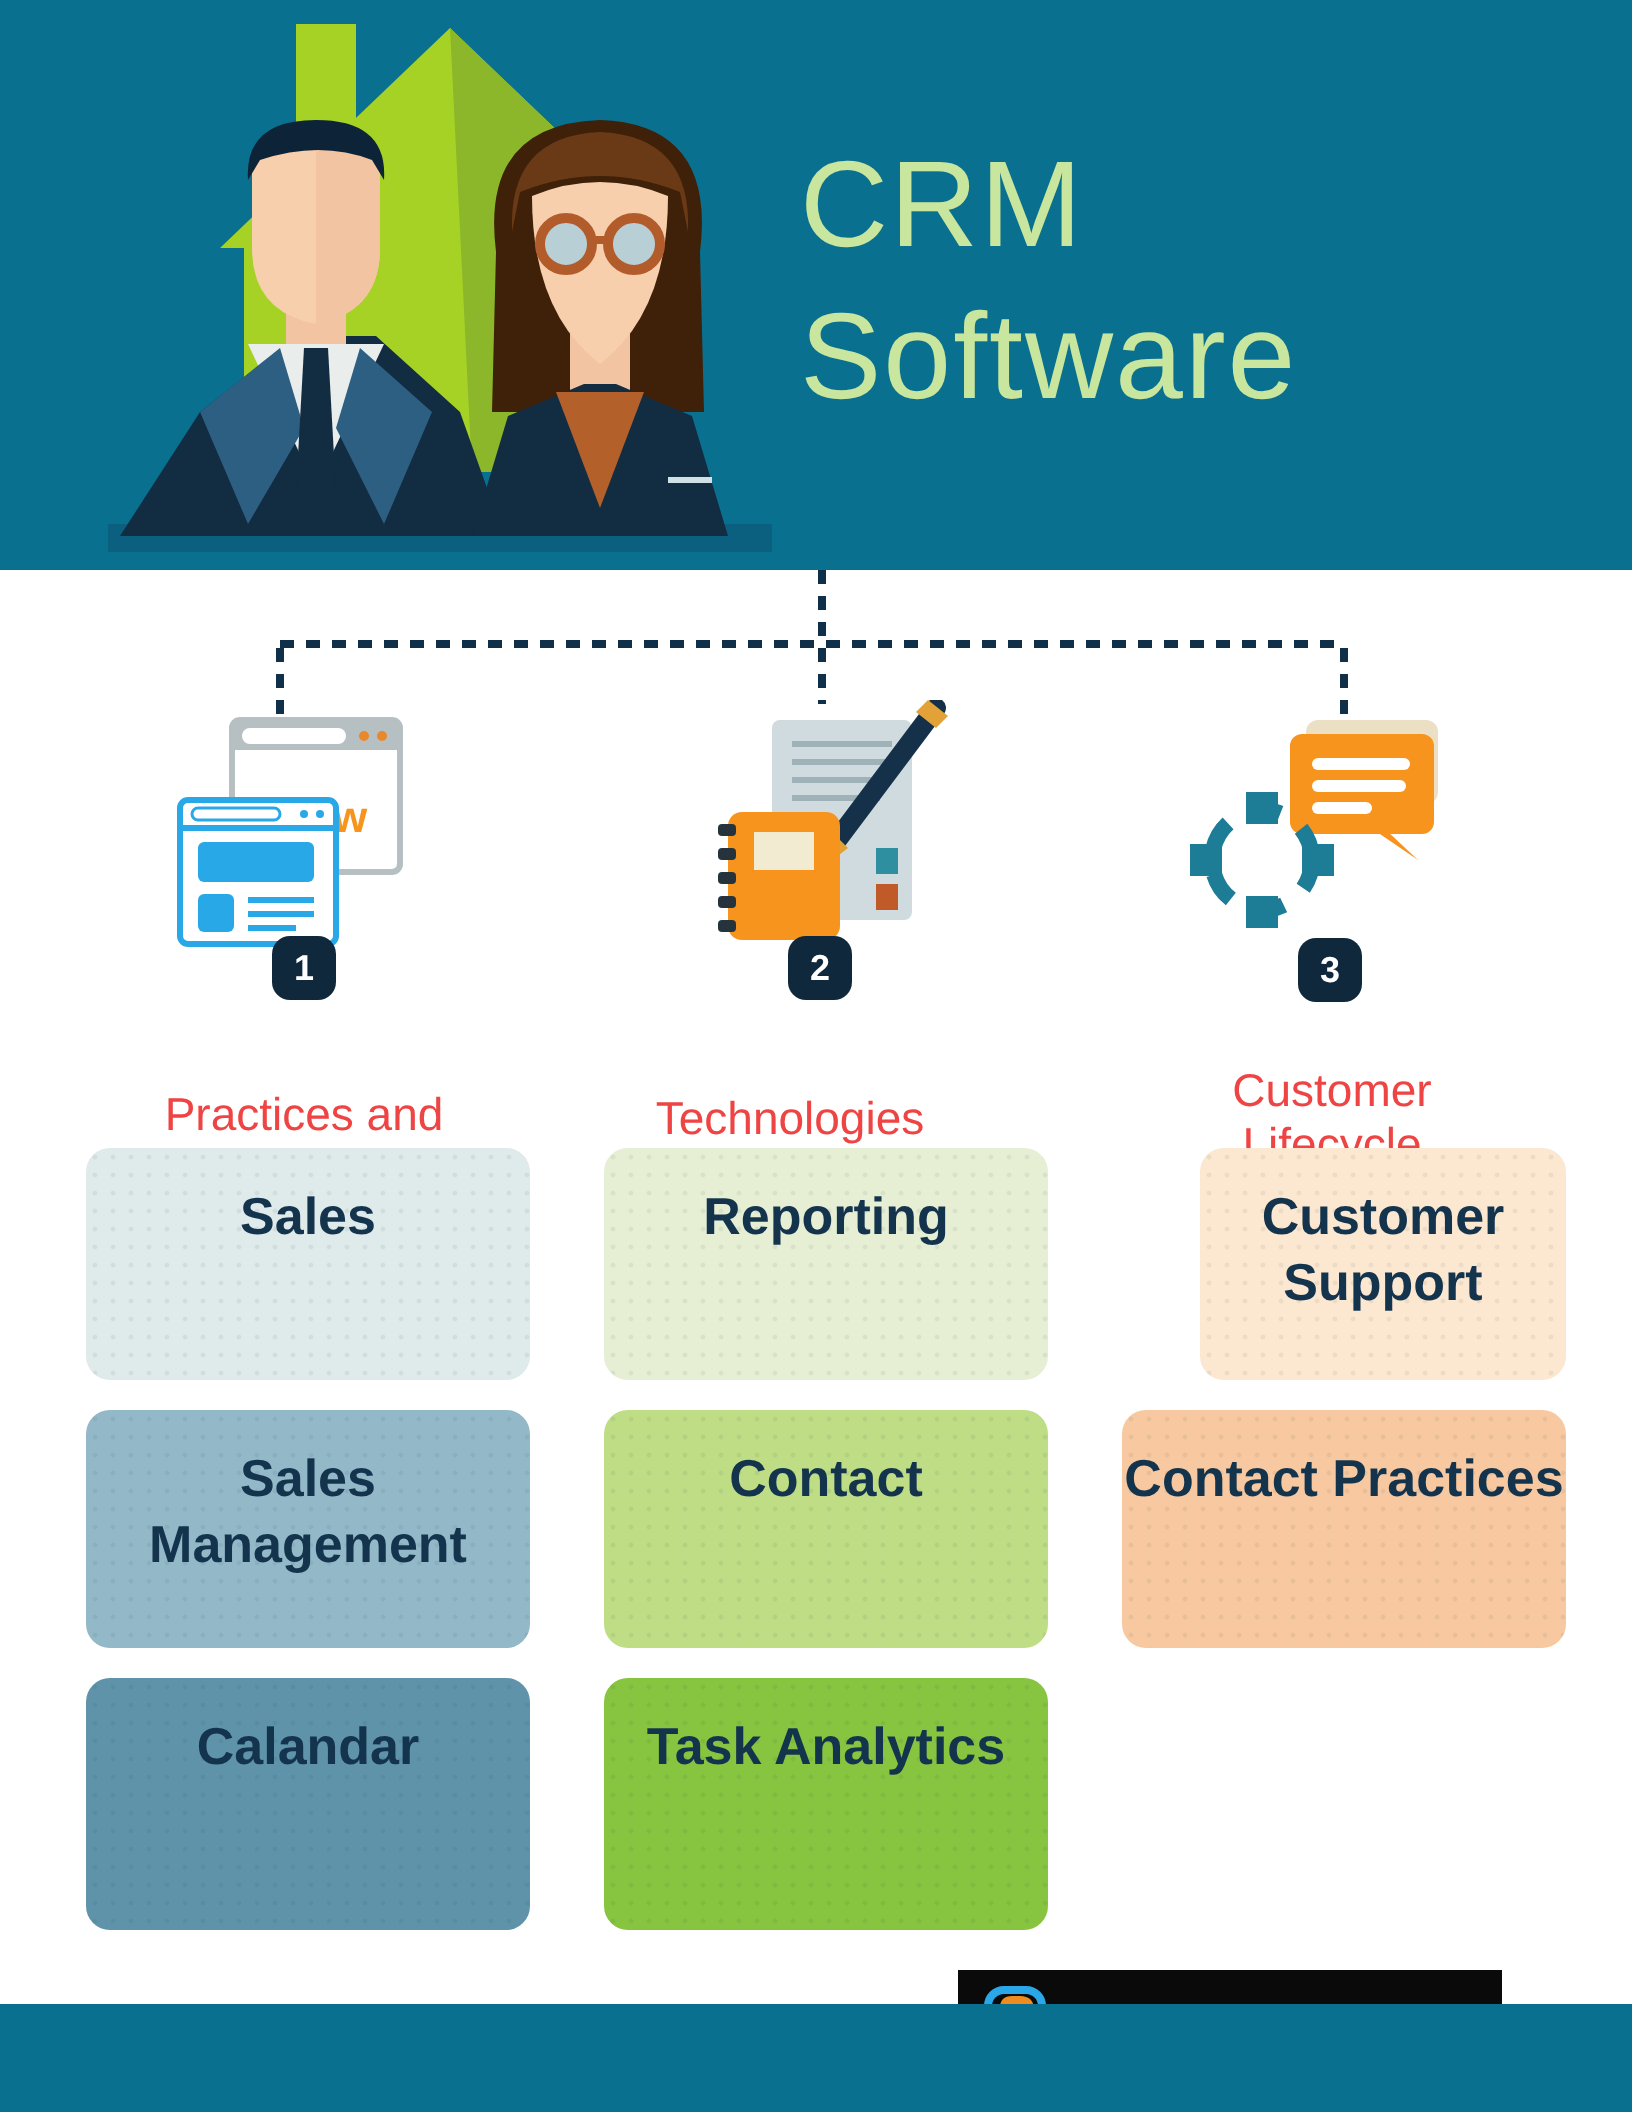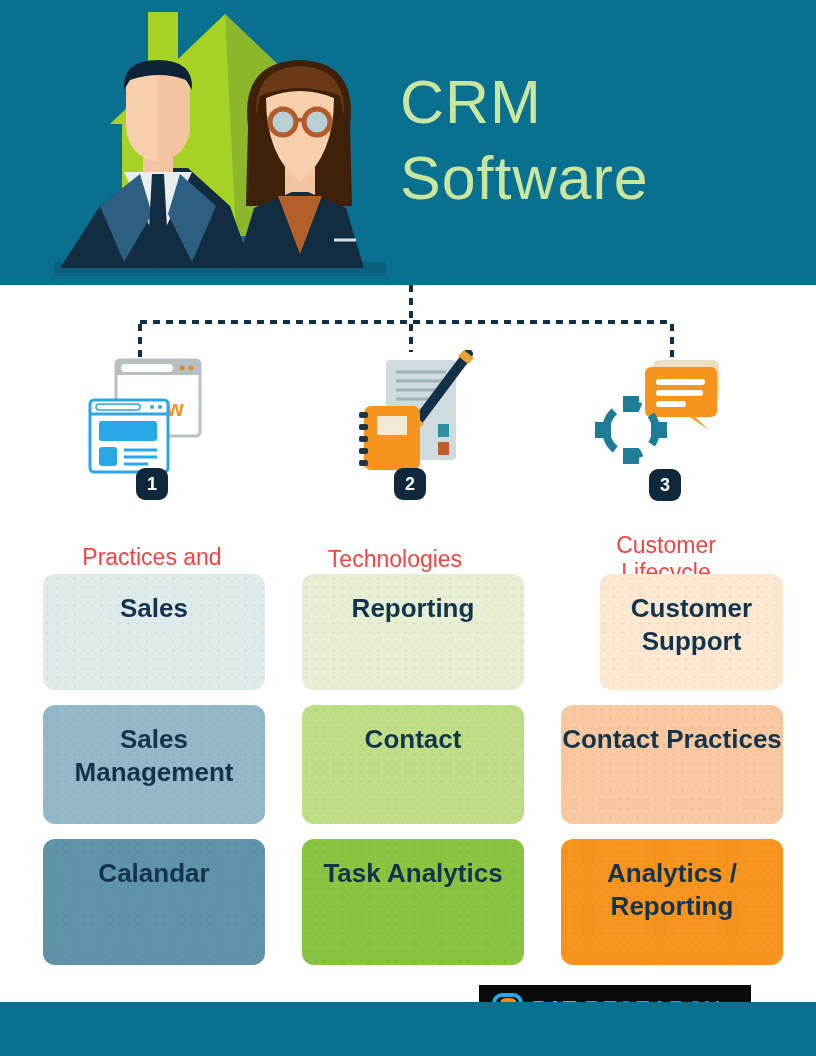--- a/index.html
+++ b/index.html
@@ -182,21 +182,20 @@
     <div class="box" style="background-color: rgb(223, 234, 234);">Sales</div>
     <div class="box" style="background-color: rgb(230, 239, 212);">Reporting</div>
     <div class="box" style="background-color: rgb(252, 231, 208); margin-left: 39px;">Customer Support</div>
 
     <div class="box" style="background-color: rgb(147, 184, 199);">Sales Management</div>
     <div class="box" style="background-color: rgb(190, 221, 133);">Contact</div>
     <div class="box" style="background-color: rgb(248, 201, 160);">Contact Practices</div>
 
     <div class="box" style="background-color: rgb(94, 147, 169);">Calandar</div>
     <div class="box" style="background-color: rgb(135, 196, 64);">Task Analytics</div>
-    <div class="box" style="background-color: rgb(247, 148, 30);">Analytics / Reporting</div>
   </div>
 
   <div class="logo-box">
     <svg class="logo-mark" viewBox="0 0 38 38">
       <rect x="5" y="4" width="27" height="27" rx="8" fill="none" stroke="#2aa7e8" stroke-width="4"></rect>
       <path d="M13 32 L13 13 Q13 9 17 9 L21 9 Q26 9 26 14 Q26 19 20 19 L14 19 M19 19 L27 32" fill="none" stroke="#ef8c1f" stroke-width="4" stroke-linecap="round" stroke-linejoin="round"></path>
     </svg>
     <span class="logo-text"><span class="logo-pat">PAT</span><span class="logo-research">RESEARCH</span></span>
   </div>
   <div class="bottom-bar"></div>

